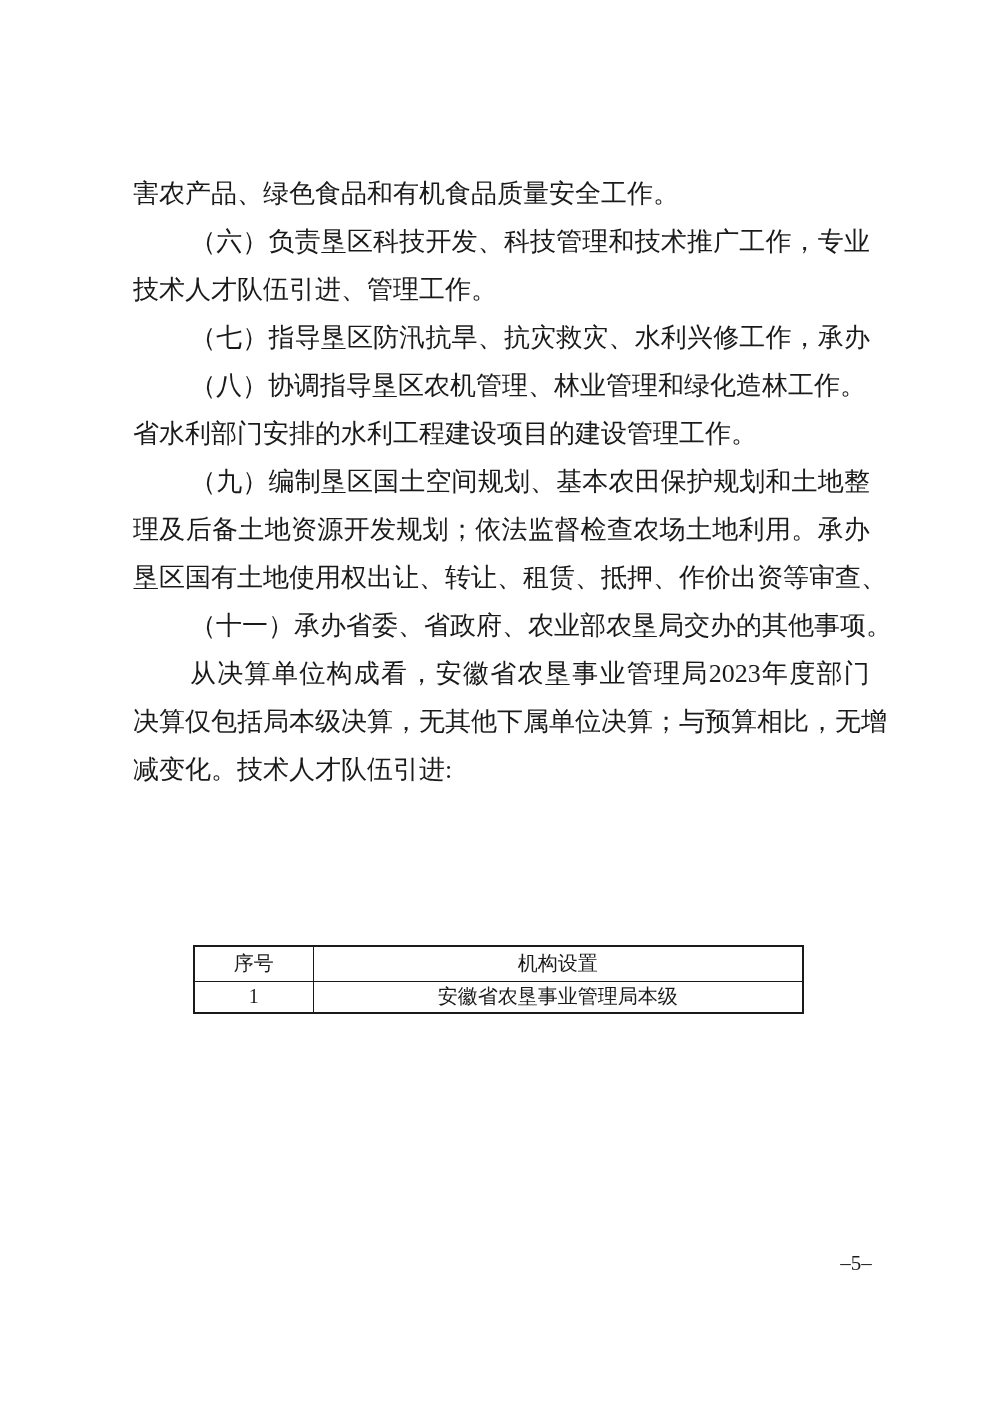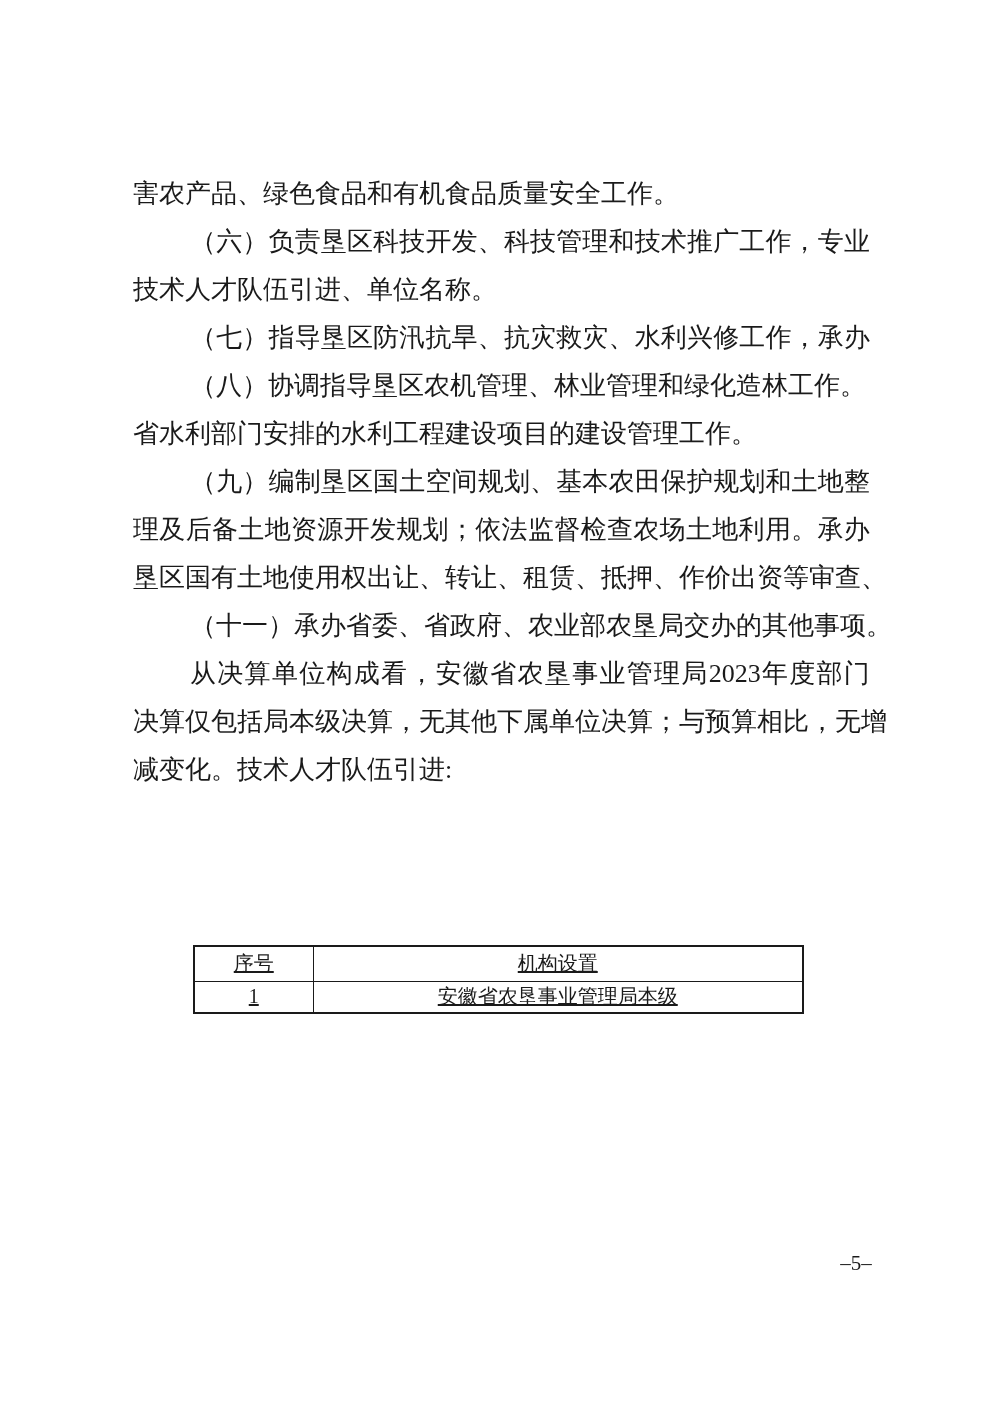--- a/index.html
+++ b/index.html
@@ -59,21 +59,20 @@
   table.unit-table th,
   table.unit-table td {
     border: 1.5px solid #1a1a1a;
     font-size: 20px;
     font-weight: 400;
     text-align: center;
     vertical-align: middle;
     padding: 0;
     color: #1a1a1a;
     font-family: "Liberation Serif", "DejaVu Serif", serif;
-    text-decoration: underline;
   }
   .col-seq  { width: 119px; }
   .col-name { width: 490px; }
   tr.head-row { height: 35px; }
   tr.data-row { height: 32px; }
   .page-number {
     position: absolute;
     left: 810px;
     top: 1248px;
     width: 92px;
@@ -111,21 +110,21 @@
         <span>技</span>
         <span>术</span>
         <span>推</span>
         <span>广</span>
         <span>工</span>
         <span>作</span>
         <span>，</span>
         <span>专</span>
         <span>业</span>
       </div>
-    <div class="line">技术人才队伍引进、单位名称。</div>
+    <div class="line">技术人才队伍引进、管理工作。</div>
     <div class="line indent fill">
         <span>（</span>
         <span>七</span>
         <span>）</span>
         <span>指</span>
         <span>导</span>
         <span>垦</span>
         <span>区</span>
         <span>防</span>
         <span>汛</span>

